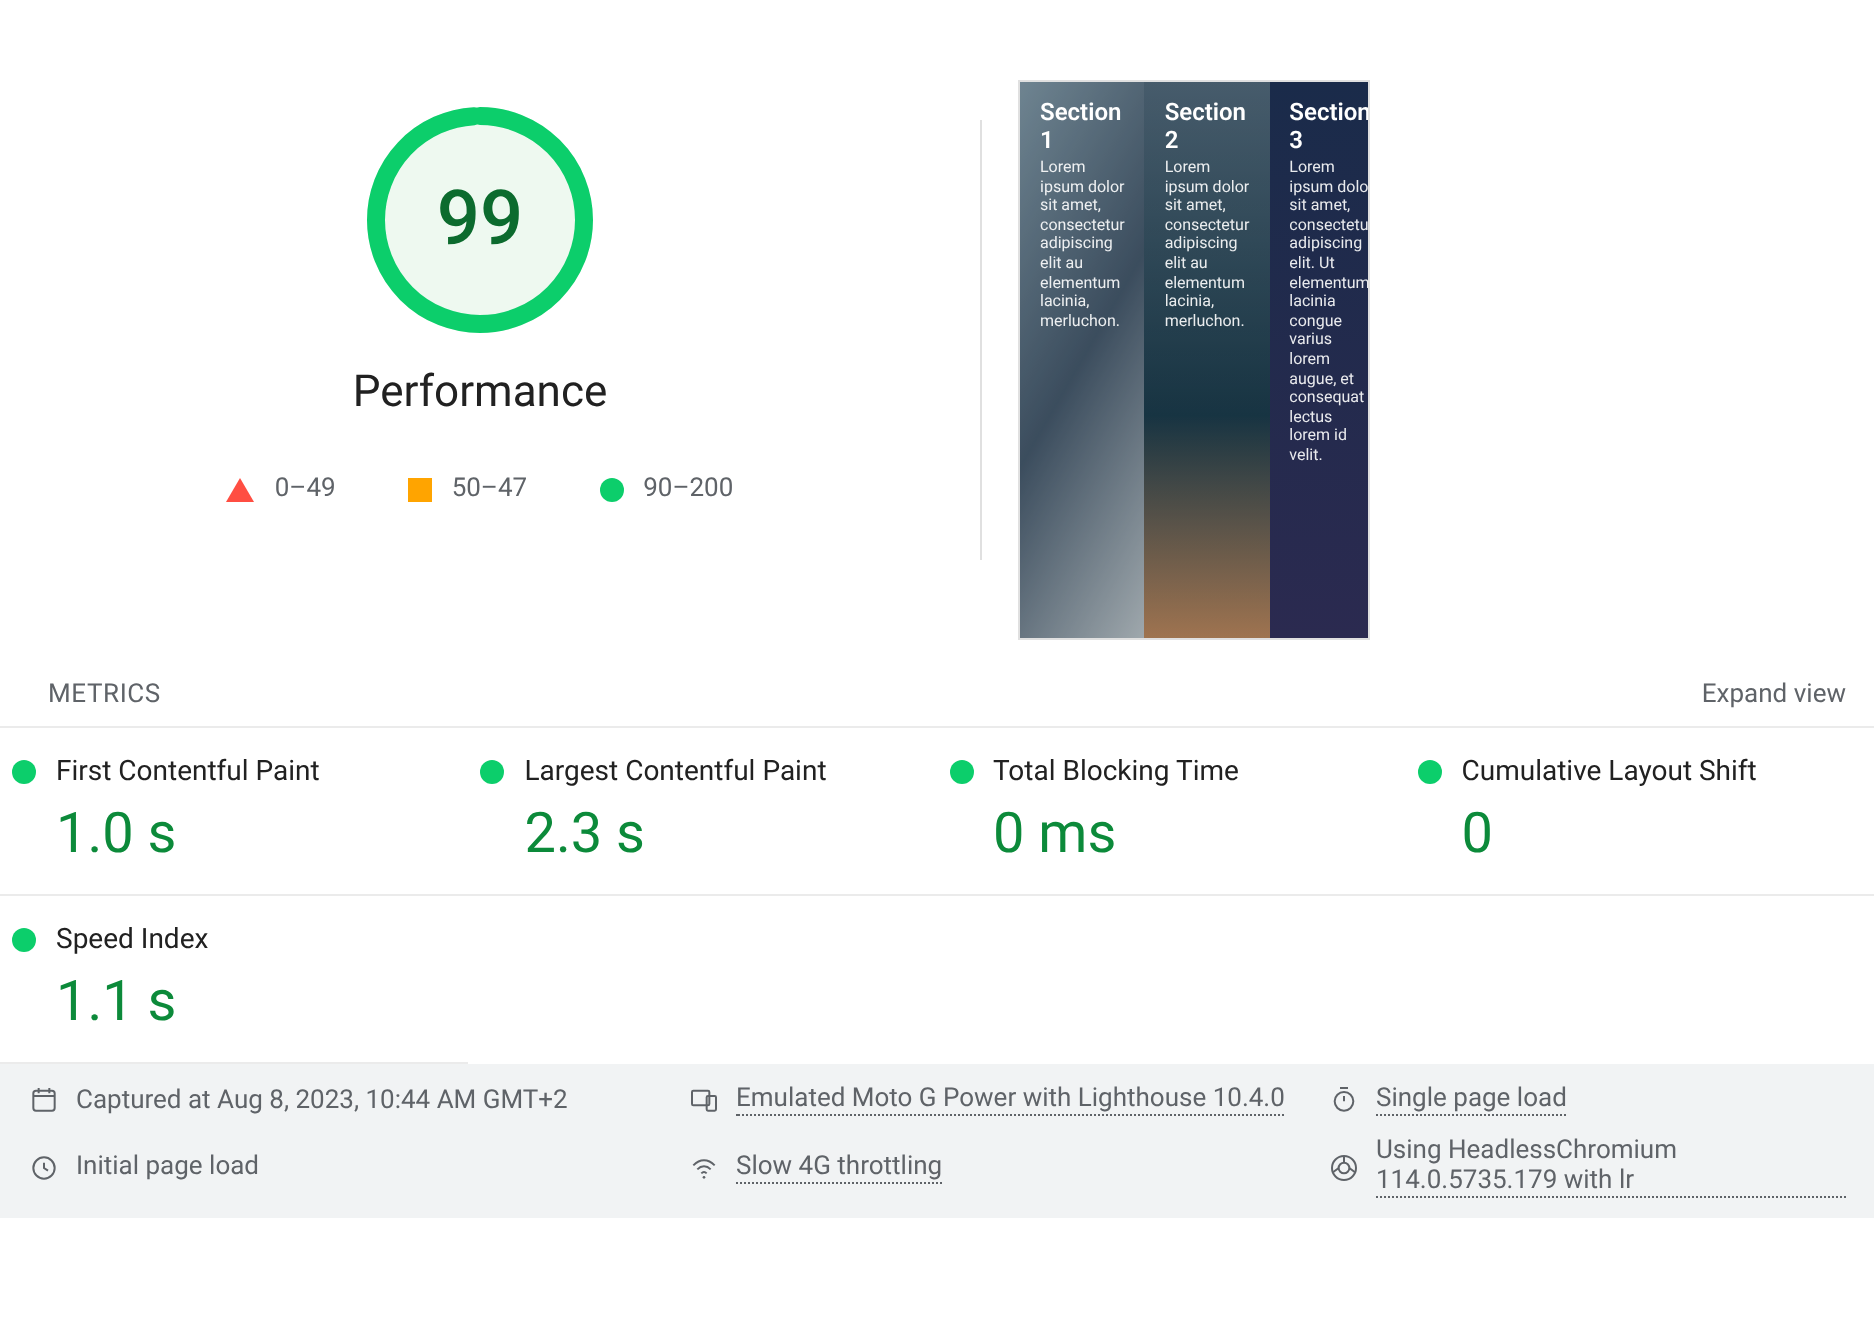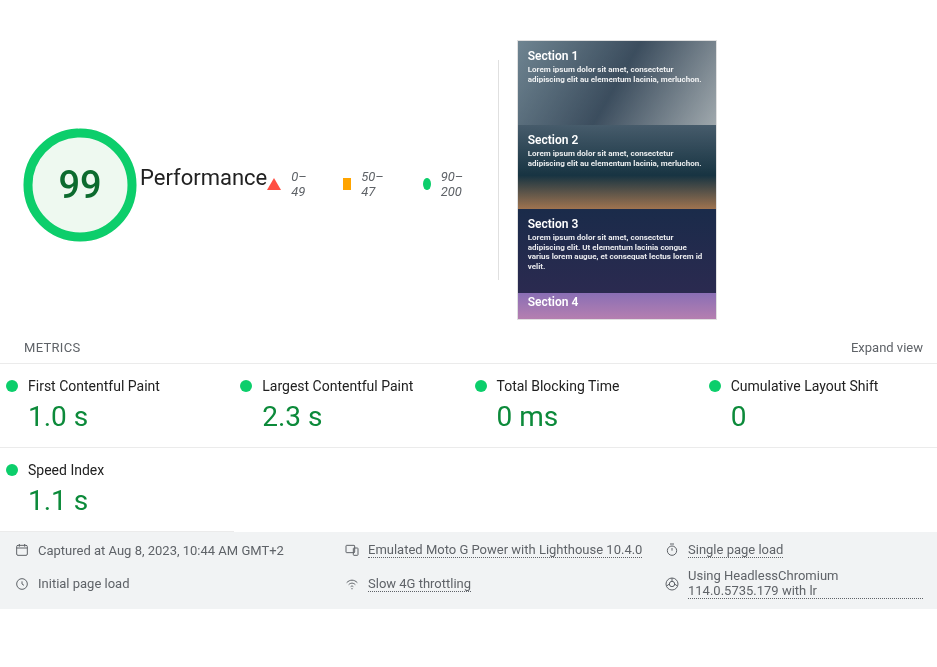--- a/index.html
+++ b/index.html
@@ -6,40 +6,40 @@
   body {
     font-family: Roboto, -apple-system, BlinkMacSystemFont, "Segoe UI", Helvetica, Arial, sans-serif;
     background: #fff;
     color: #212121;
     width: 937px;
     height: 667px;
     overflow: hidden;
     font-size: 14px;
   }
   .top { display: flex; padding: 20px 20px 0 20px; }
-  .left-col { flex: 0 0 440px; display: flex; flex-direction: row; align-items: center; }
+  .left-col { flex: 0 0 440px; display: flex; flex-direction: column; align-items: center; }
   .gauge-wrap { position: relative; width: 120px; height: 120px; margin-top: 30px; }
   .gauge-wrap svg { transform: rotate(-90deg); }
   .gauge-score {
     position: absolute; inset: 0; display: flex; align-items: center; justify-content: center;
     font-size: 38px; font-weight: 500; color: #0c6b2e;
   }
   .perf-title { font-size: 22px; font-weight: 400; color: #212121; margin-top: 14px; }
   .perf-desc { font-size: 13px; color: #5f6368; text-align: center; margin-top: 14px; max-width: 400px; line-height: 1.4; }
   .perf-desc a { color: #1a73e8; text-decoration: none; }
-  .legend { display: flex; gap: 36px; margin-top: 28px; align-items: center; font-size: 13px; color: #5f6368; font-style: italic; }
+  .legend { display: flex; gap: 36px; margin-top: 28px; align-items: center; font-size: 13px; color: #5f6368; }
   .legend-item { display: flex; align-items: center; gap: 10px; }
   .tri-red { width: 0; height: 0; border-left: 7px solid transparent; border-right: 7px solid transparent; border-bottom: 12px solid #ff4e42; }
   .sq-orange { width: 12px; height: 12px; background: #ffa400; }
   .circ-green { width: 12px; height: 12px; border-radius: 50%; background: #0cce6b; }
   .divider-v { width: 1px; background: #e0e0e0; margin: 40px 18px 40px 30px; align-self: stretch; }
-  .preview { width: 200px; height: 280px; border: 1px solid #e0e0e0; margin-top: 20px; overflow: hidden; display:flex; flex-direction:column; }
+  .preview { width: 176px; height: 280px; border: 1px solid #e0e0e0; margin-top: 20px; overflow: hidden; display:flex; flex-direction:row; }
   .sect { flex:1; position:relative; color:#fff; padding:8px 10px; font-size:11px; }
   .sect-title { font-weight:600; font-size:12px; margin-bottom:2px; }
-  .sect-body { font-size:8px; opacity:.9; line-height:1.2;font-weight:bold; }
+  .sect-body { font-size:8px; opacity:.9; line-height:1.2; }
   .s1 { background: linear-gradient(rgba(0,0,0,.2),rgba(0,0,0,.2)), linear-gradient(120deg,#8aa5b5,#4a6075 50%,#c7d2d8); }
   .s2 { background: linear-gradient(rgba(0,0,0,.25),rgba(0,0,0,.25)), linear-gradient(180deg,#5e7a8f 0%,#1f4558 60%,#d49a6a); }
   .s3 { background: linear-gradient(180deg,#1a2b4a 0%, #2b2a50 100%); }
   .s4 { background: linear-gradient(180deg,#8a6fb5 0%, #b57fb0 100%); flex:0 0 18px; padding-top:2px;}
   .metrics-bar { display:flex; justify-content:space-between; align-items:center; border-bottom:1px solid #ebebeb; padding: 10px 14px 8px 0; margin-top: 10px; }
   .metrics-label { font-size: 13px; color:#5f6368; letter-spacing: .3px; margin-left: 24px; }
   .expand { font-size: 13px; color:#5f6368; cursor:pointer; }
   .metrics-grid { display:grid; grid-template-columns: 1fr 1fr 1fr 1fr; }
   .metric { border-bottom:1px solid #ebebeb; padding: 14px 10px 14px 6px; }
   .metric-head { display:flex; align-items:center; gap:10px; font-size:14px; color:#212121; }

